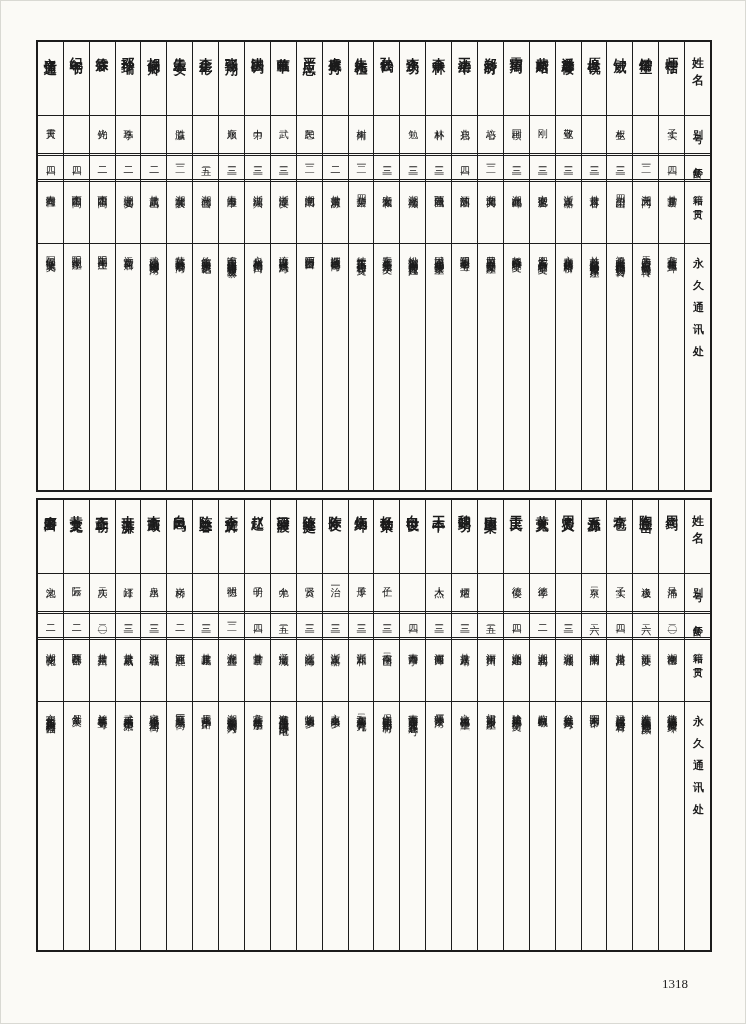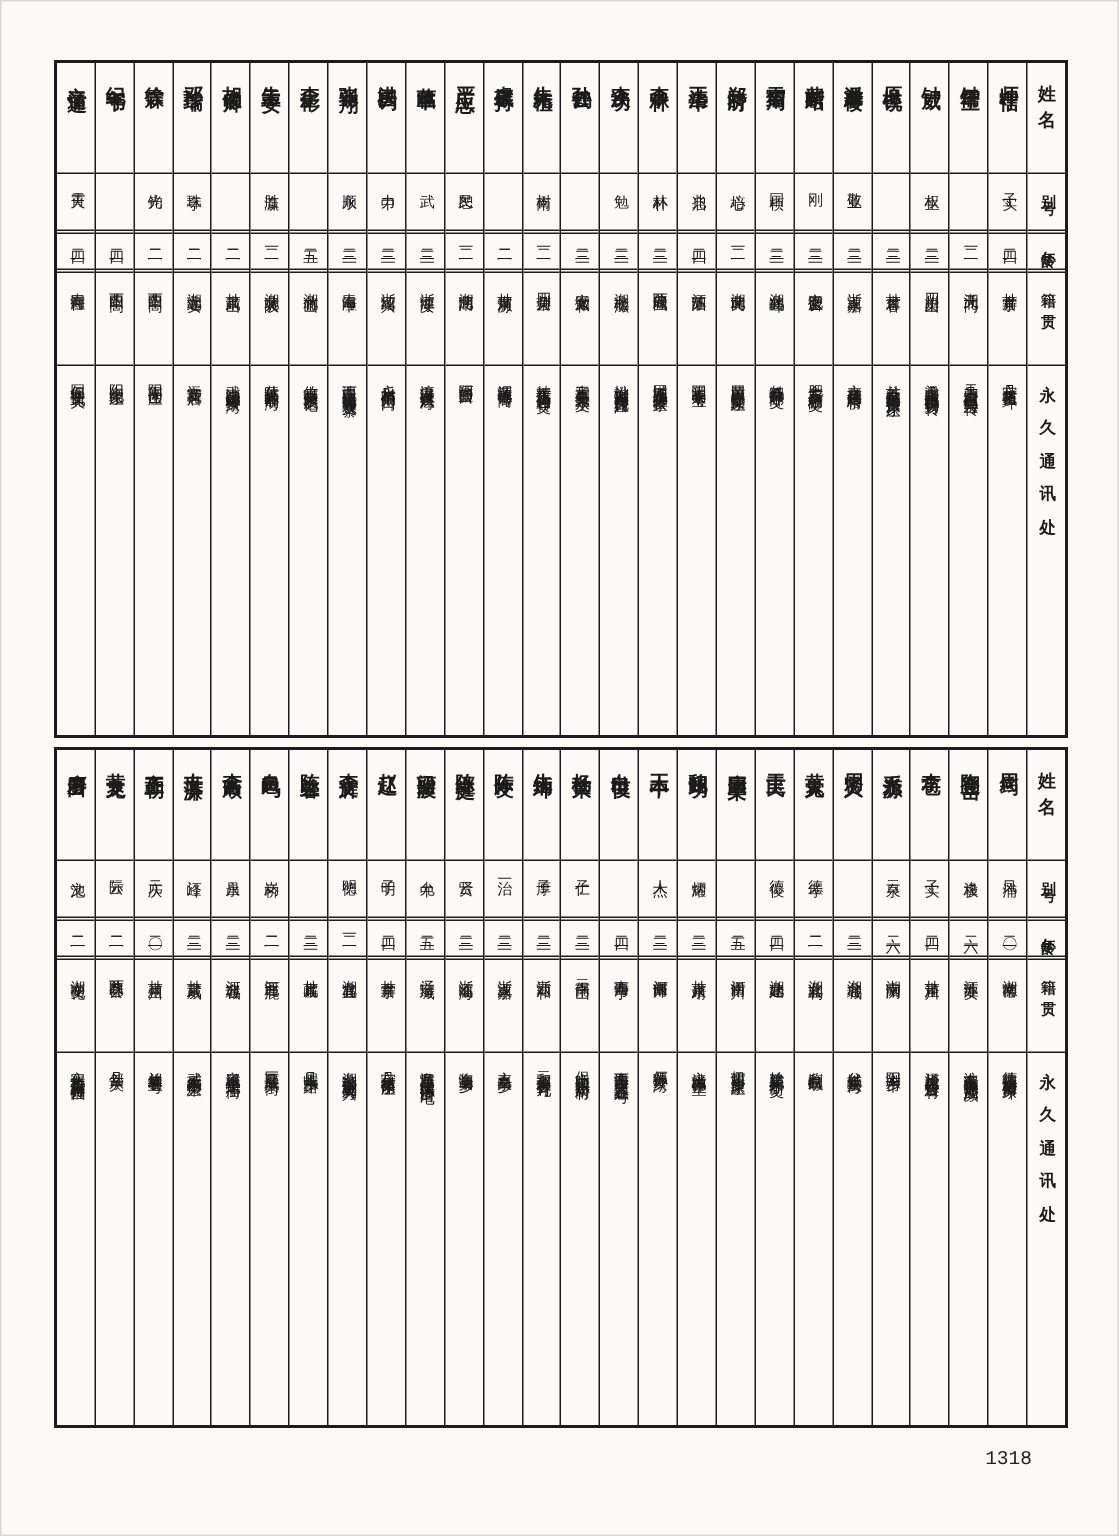--- a/index.html
+++ b/index.html
@@ -22,21 +22,21 @@
   .c-age{height:26px;border-bottom:3px double #1c1c1c;padding-top:3px;}
   .c-age span{letter-spacing:0;}
   .c-native{height:62px;border-bottom:1px solid #1c1c1c;}
   .c-addr{flex:1;padding-top:4px;}
   .header-col .cell span{font-weight:bold;}
   .header-col .c-name span{letter-spacing:16px;font-size:12px;}
   .header-col .c-alias span{letter-spacing:5px;}
   .header-col .c-age span{letter-spacing:1px;}
   .header-col .c-native span{letter-spacing:14px;}
   .header-col .c-addr span{letter-spacing:22px;font-size:11px;}
-  .page-number{position:absolute;right:58px;bottom:44px;font-family:Liberation Mono, monospace;
+  .page-number{position:absolute;right:58px;bottom:32px;font-family:Liberation Serif, serif;
         font-size:13px;color:#222;}
 </style>
 </head>
 <body>
 
 <div class="page">
   <div class="table band-top">
       <div class="col header-col">
         <div class="cell c-name">
           <span>姓名</span>

